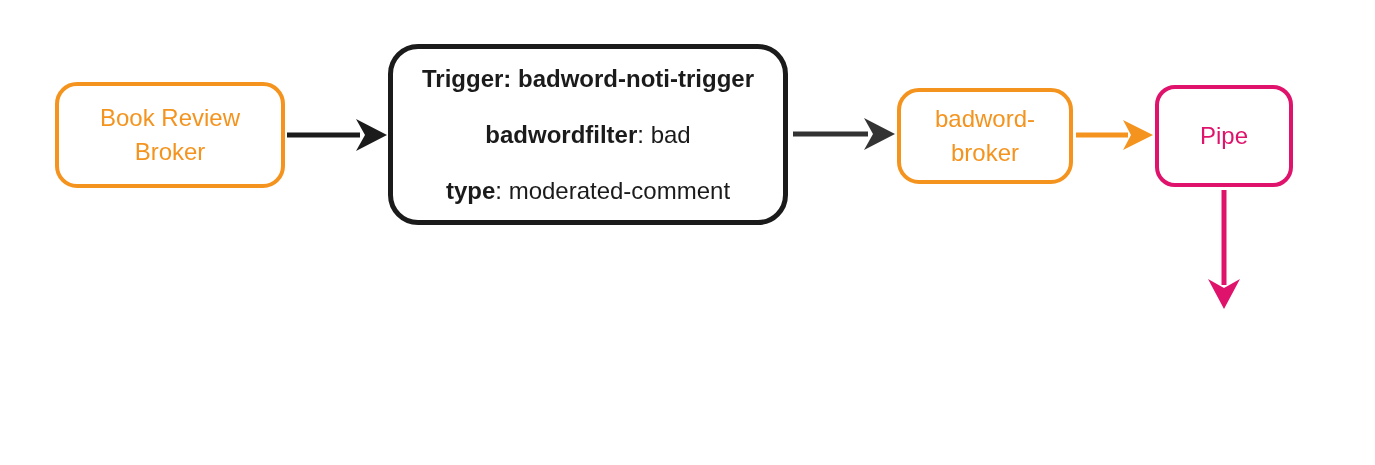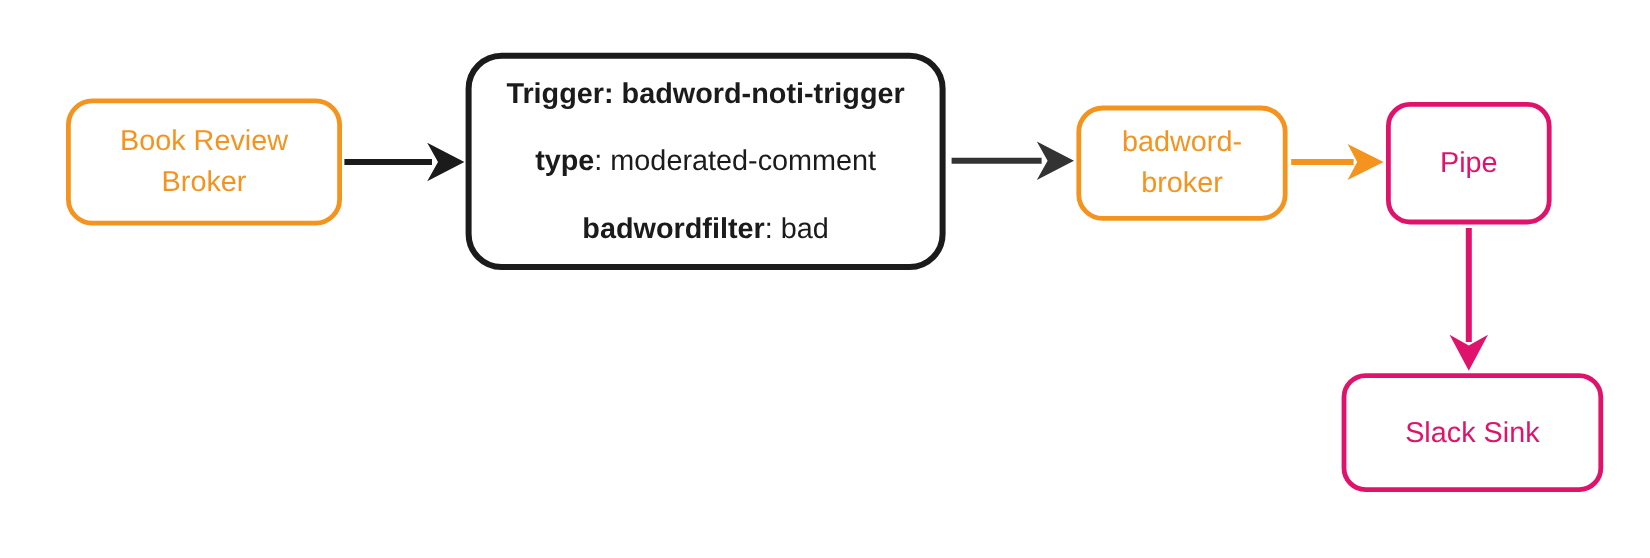--- a/index.html
+++ b/index.html
@@ -67,32 +67,29 @@
 
   <div class="node node-orange node-book-review-broker">
     <span>Book Review Broker</span>
   </div>
 
   <div class="node node-black node-trigger">
     <div class="trigger-line">
       <b>Trigger: badword-noti-trigger</b><span></span>
     </div>
     <div class="trigger-line">
-      <b>type</b><span>: moderated-comment</span>
+      <b>badwordfilter</b><span>: bad</span>
     </div>
     <div class="trigger-line">
-      <b>badwordfilter</b><span>: bad</span>
+      <b>type</b><span>: moderated-comment</span>
     </div>
   </div>
 
   <div class="node node-pink node-pipe">
     <span>Pipe</span>
   </div>
 
   <div class="node node-orange node-badword-broker">
     <span>badword-broker</span>
   </div>
 
-  <div class="node node-pink node-slack-sink">
-    <span>Slack Sink</span>
-  </div>
 
 </div>
 
 </body></html>

